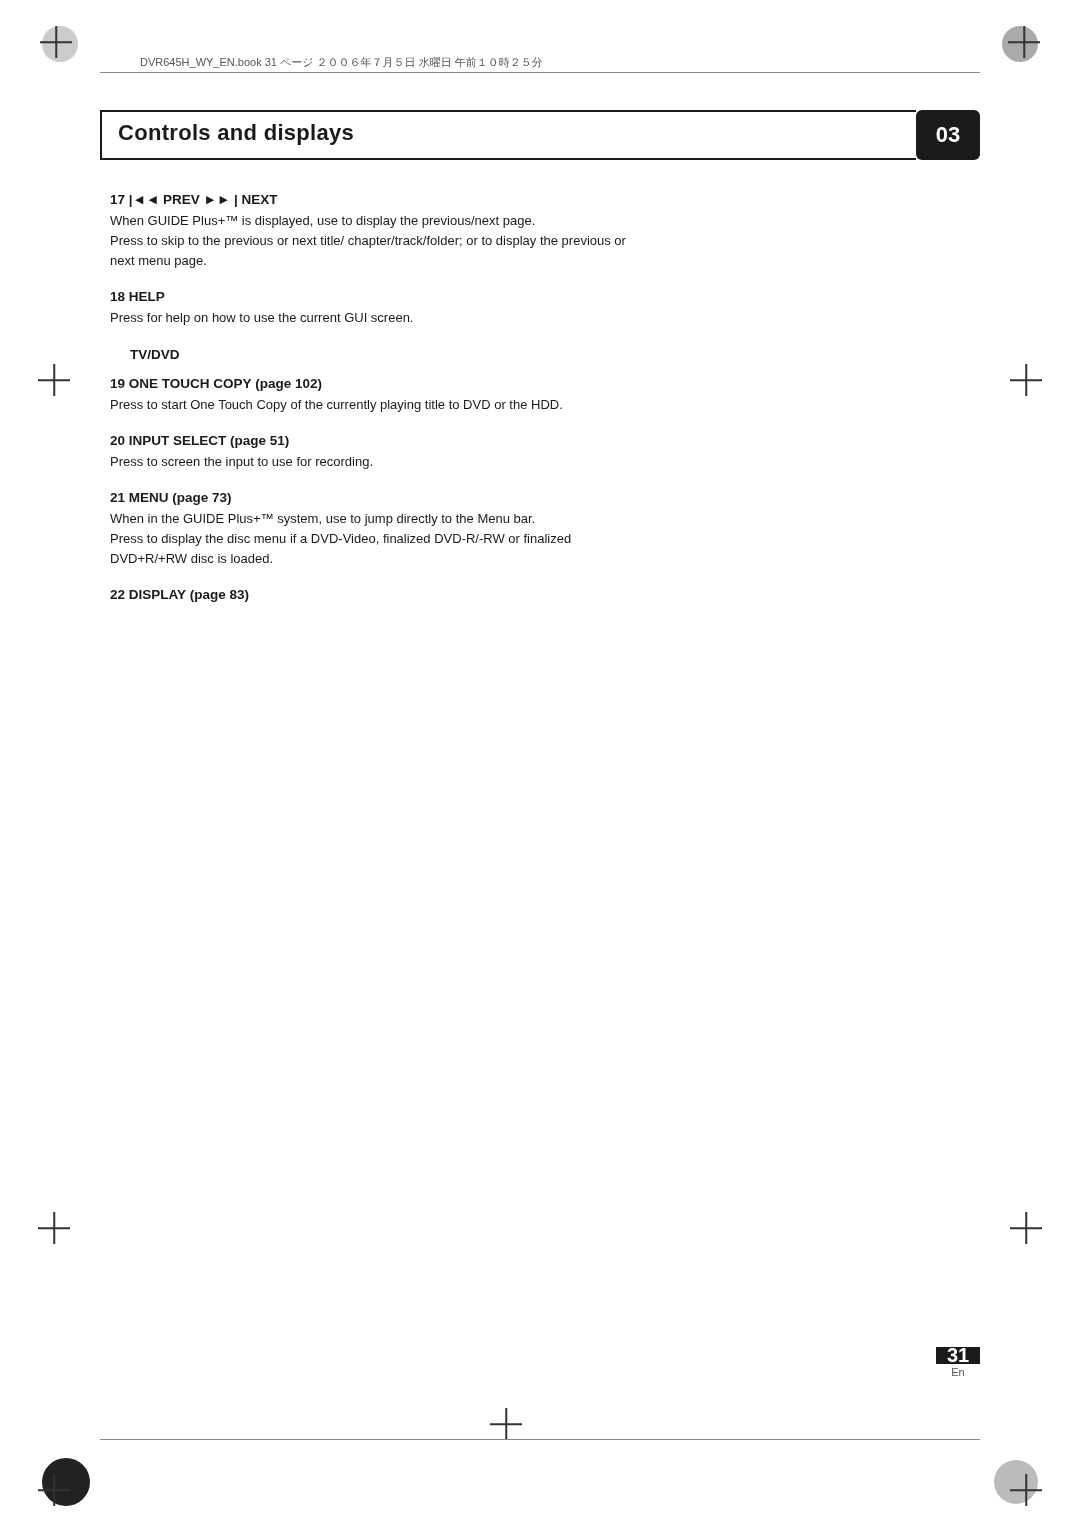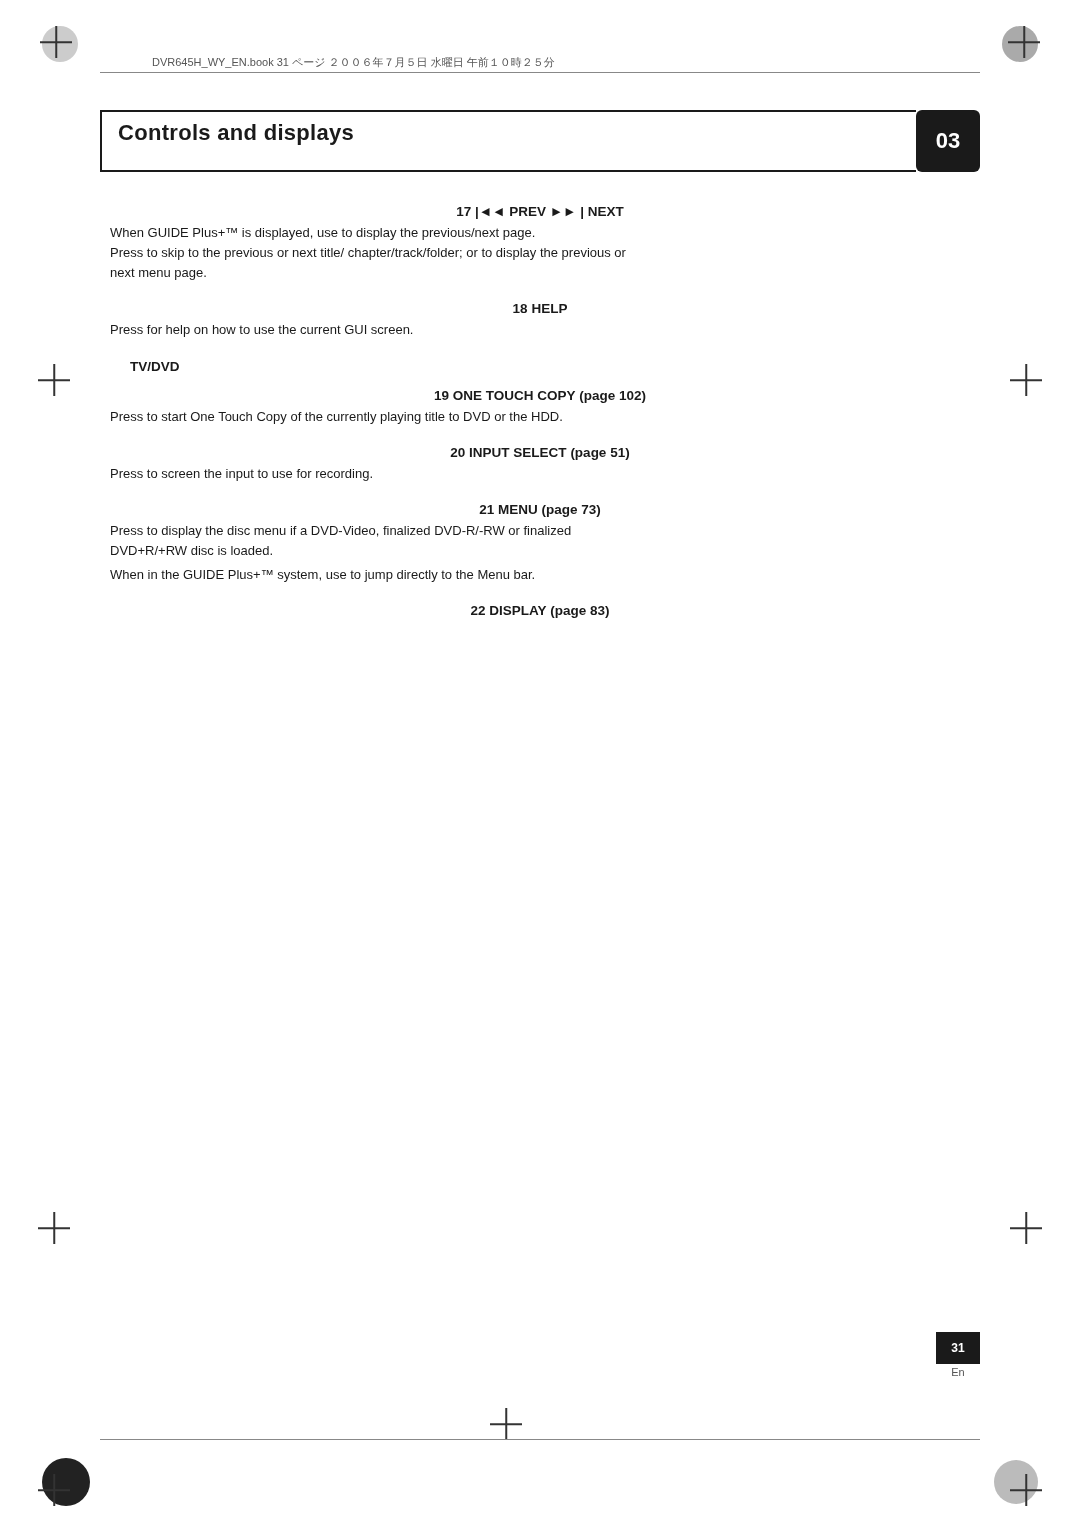--- a/index.html
+++ b/index.html
@@ -58,21 +58,21 @@
       top: 72px;
       left: 100px;
       right: 100px;
       height: 1px;
       background: #888;
     }
 
     .header-text {
       position: absolute;
       top: 55px;
-      left: 152px;
+      left: 140px;
       font-size: 11px;
       color: #555;
       font-family: Arial, sans-serif;
     }
 
     
     .bottom-line {
       position: absolute;
       bottom: 88px;
       left: 100px;
@@ -95,21 +95,21 @@
       display: flex;
       align-items: stretch;
       margin-bottom: 32px;
       margin-top: 20px;
     }
 
     .chapter-title-bar {
       background: #fff;
       border: 2px solid #1a1a1a;
       border-right: none;
-      padding: 8px 20px 24px 16px;
+      padding: 8px 20px 12px 16px;
       flex: 1;
     }
 
     .chapter-title-bar h1 {
       font-size: 22px;
       font-weight: 900;
       color: #1a1a1a;
       font-family: Arial, sans-serif;
       letter-spacing: 0.3px;
     }
@@ -134,21 +134,20 @@
 
     .section {
       margin-bottom: 18px;
     }
 
     .section-title-numbered {
       font-weight: 700;
       font-size: 13.5px;
       margin-bottom: 4px;
       font-family: Arial, sans-serif;
-      text-align: center;
     }
 
     .section-body {
       font-size: 13px;
       line-height: 1.55;
       color: #1a1a1a;
       font-family: Arial, sans-serif;
       max-width: 520px;
     }
 
@@ -170,24 +169,24 @@
       bottom: 50px;
       right: 0;
       display: flex;
       flex-direction: column;
       align-items: center;
     }
 
     .page-number-box {
       background: #1a1a1a;
       color: #fff;
-      font-size: 12px;
+      font-size: 20px;
       font-weight: 900;
       width: 44px;
-      height: 32px;
+      height: 17px;
       display: flex;
       align-items: center;
       justify-content: center;
       font-family: Arial, sans-serif;
     }
 
     .page-number-lang {
       font-size: 11px;
       color: #555;
       margin-top: 2px;
@@ -353,22 +352,22 @@
         <div class="section-title-numbered">
           <strong>20  INPUT SELECT</strong> <span>(page 51)</span>
         </div>
         <div class="section-body">Press to screen the input to use for recording.</div>
       </div>
 
       <div class="section">
         <div class="section-title-numbered">
           <strong>21  MENU</strong> <span>(page 73)</span>
         </div>
+        <div class="section-body" style="margin-top:4px;">When in the GUIDE Plus+™ system, use to jump directly to the Menu bar.</div>
         <div class="section-body">Press to display the disc menu if a DVD-Video, finalized DVD-R/-RW or finalized DVD+R/+RW disc is loaded.</div>
-        <div class="section-body" style="margin-top:4px;">When in the GUIDE Plus+™ system, use to jump directly to the Menu bar.</div>
       </div>
 
       <div class="section">
         <div class="section-title-numbered">
           <strong>22  DISPLAY</strong> <span>(page 83)</span>
         </div>
       </div>
 
     </div>
 

